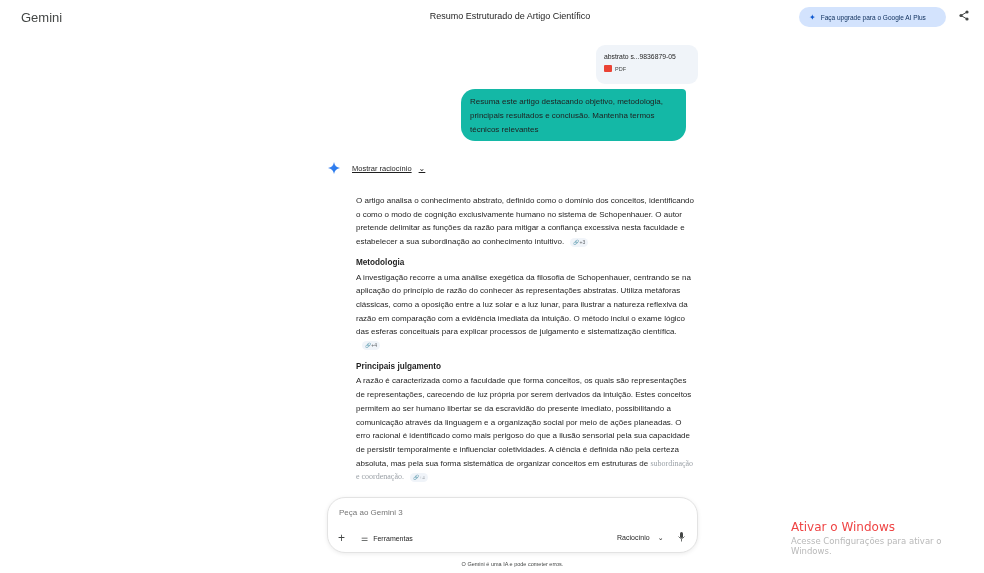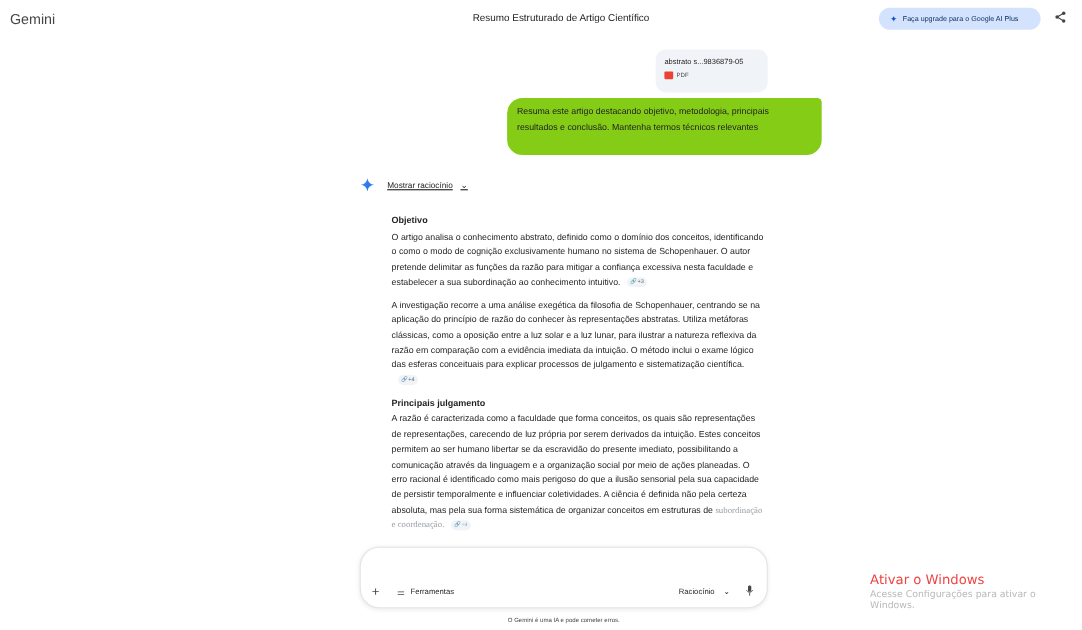--- a/index.html
+++ b/index.html
@@ -1,30 +1,30 @@
 <!DOCTYPE html>
 <html><head>
 <meta charset="utf-8">
 <style>
   * { box-sizing: border-box; margin: 0; padding: 0; }
   html, body { width: 984px; height: 573px; overflow: hidden; background: #ffffff; }
   body { font-family: "Liberation Sans", sans-serif; color: #1f1f1f; position: relative; }
 
-  .brand { position: absolute; left: 9px; top: 10px; font-size: 13px; color: #444746; }
+  .brand { position: absolute; left: 21px; top: 10px; font-size: 13px; color: #444746; }
   .title { position: absolute; left: 0; width: 1020px; top: 11px; text-align: center; font-size: 9px; color: #1f1f1f; }
   .upgrade { position: absolute; left: 799px; top: 7px; width: 147px; height: 20px; border-radius: 10px; background: #d3e3fd; display: flex; align-items: center; padding-left: 10px; font-size: 6.5px; color: #0b2c5a; cursor: pointer; }
   .upgrade .spark { font-size: 8px; margin-right: 5px; color: #0b57d0; }
   .share { position: absolute; left: 959px; top: 10px; font-size: 11px; color: #444746; cursor: pointer; }
 
   .file-chip { position: absolute; left: 596px; top: 45px; width: 102px; height: 39px; background: #f0f4f9; border-radius: 9px; padding: 8px 8px; }
   .file-name { font-size: 6.8px; color: #1f1f1f; }
   .file-type { display: flex; align-items: center; margin-top: 5px; font-size: 5.5px; color: #444746; }
   .pdf-icon { width: 8px; height: 7px; background: #ea4335; border-radius: 1px; margin-right: 3px; }
 
-  .user-bubble { position: absolute; left: 461px; top: 89px; width: 286px; height: 52px; background: #84cc16; border-radius: 14px 4px 14px 14px; padding: 6px 9px; font-size: 8px; line-height: 13.8px; color: #1f1f1f; }
+  .user-bubble { position: absolute; left: 461px; top: 89px; width: 225px; height: 52px; background: #14b8a6; border-radius: 14px 4px 14px 14px; padding: 6px 9px; font-size: 8px; line-height: 13.8px; color: #1f1f1f; }
 
   .reasoning { position: absolute; left: 328px; top: 162px; display: flex; align-items: center; cursor: pointer; text-decoration: underline; }
   .gemini-star { width: 12px; height: 12px; margin-right: 12px; }
   .reasoning-label { font-size: 7.5px; color: #1f1f1f; }
   .chev { margin-left: 7px; font-size: 8px; color: #1f1f1f; }
 
   .response { position: absolute; left: 356px; top: 194px; width: 340px; font-size: 8px; line-height: 13.7px; color: #1f1f1f; }
   .section { margin-bottom: 7px; }
   .sec-title { font-weight: bold; font-size: 8.2px; margin-bottom: 1px; }
   .cite { display: inline-block; font-size: 5px; color: #5f6368; background: #f0f4f9; border-radius: 6px; padding: 0 3px; margin-left: 4px; vertical-align: middle; line-height: 9px; cursor: pointer; }
@@ -81,37 +81,38 @@
         </linearGradient>
       </defs>
     <path d="M6 0 C6.5 3.5 8.5 5.5 12 6 C8.5 6.5 6.5 8.5 6 12 C5.5 8.5 3.5 6.5 0 6 C3.5 5.5 5.5 3.5 6 0 Z" fill="url(#g)"></path>
   </svg>
   <span class="reasoning-label">Mostrar raciocínio</span>
   <span class="chev">⌄</span>
 </div>
 
 <div class="response">
   <div class="section">
-    <div class="sec-title">Objetivo</div>
     <span>O artigo analisa o conhecimento abstrato, definido como o domínio dos conceitos, identificando o como o modo de cognição exclusivamente humano no sistema de Schopenhauer. O autor pretende delimitar as funções da razão para mitigar a confiança excessiva nesta faculdade e estabelecer a sua subordinação ao conhecimento intuitivo.</span>
     <span class="cite">🔗<span>+3</span></span>
   </div>
   <div class="section">
+    <div class="sec-title">Metodologia</div>
     <span>A investigação recorre a uma análise exegética da filosofia de Schopenhauer, centrando se na aplicação do princípio de razão do conhecer às representações abstratas. Utiliza metáforas clássicas, como a oposição entre a luz solar e a luz lunar, para ilustrar a natureza reflexiva da razão em comparação com a evidência imediata da intuição. O método inclui o exame lógico das esferas conceituais para explicar processos de julgamento e sistematização científica.</span>
     <div><span class="cite" style="margin-left:6px;">🔗<span>+4</span></span></div>
   </div>
   <div class="section">
     <div class="sec-title">Principais julgamento</div>
     <span>A razão é caracterizada como a faculdade que forma conceitos, os quais são representações de representações, carecendo de luz própria por serem derivados da intuição. Estes conceitos permitem ao ser humano libertar se da escravidão do presente imediato, possibilitando a comunicação através da linguagem e a organização social por meio de ações planeadas. O erro racional é identificado como mais perigoso do que a ilusão sensorial pela sua capacidade de persistir temporalmente e influenciar coletividades. A ciência é definida não pela certeza absoluta, mas pela sua forma sistemática de organizar conceitos em estruturas de</span>
     <span class="fade">subordinação e coordenação.</span>
     <span class="cite fade">🔗<span>+4</span></span>
   </div>
 </div>
 
 <div class="composer">
+  <input class="composer-input" placeholder="Peça ao Gemini 3" style="">
   <span class="plus">+</span>
   <div class="tools">
     <span class="tools-icon">⚌</span>
     <span>Ferramentas</span>
   </div>
   <div class="mode">
     <span>Raciocínio</span>
     <span style="margin-left:6px;">⌄</span>
   </div>
   <span class="mic">

